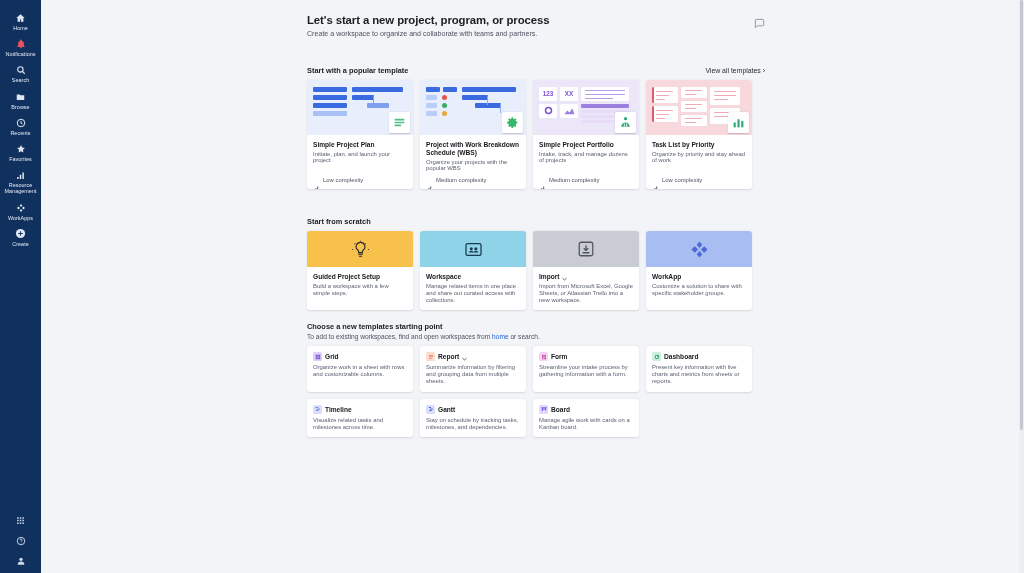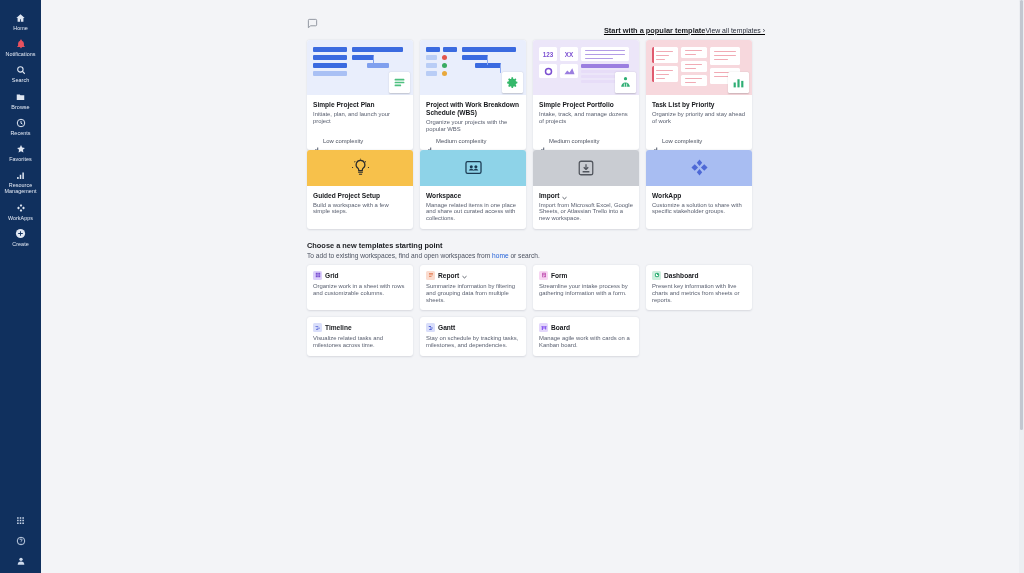--- a/index.html
+++ b/index.html
@@ -73,22 +73,22 @@
   .page-title {
     font-size: 11.4px; font-weight: bold; color: #1b1d21;
     letter-spacing: -.1px;
   }
   .page-sub {
     font-size: 7.1px; color: #4c5260; margin-top: 3.5px;
   }
   .feedback-ico { color: #8a8f99; width: 11px; height: 11px; cursor: pointer; margin-top: 1px; }
 
   .section-row {
-    display: flex; align-items: baseline; justify-content: flex-end;
-    margin-top: 0; margin-bottom: 5px; text-decoration: underline;
+    display: flex; align-items: baseline; justify-content: space-between;
+    margin-top: 28px; margin-bottom: 5px;
   }
   .section-title { font-size: 7.4px; font-weight: bold; color: #1b1d21; }
   .section-link { font-size: 6.9px; color: #1f2430; cursor: pointer; }
 
   
   .tpl-grid { display: flex; gap: 7px; }
   .tpl-card {
     width: 106px;
     background: #fff;
     border-radius: 3px;
@@ -306,20 +306,24 @@
           <path d="M4 21a8 8 0 0 1 16 0z"></path>
         </svg>
     </span>
   </div>
 </div>
 
 <div class="main">
   <div class="content">
 
     <div class="hdr-row">
+      <div>
+        <div class="page-title">Let's start a new project, program, or process</div>
+        <div class="page-sub">Create a workspace to organize and collaborate with teams and partners.</div>
+      </div>
       <span class="feedback-ico">
         <svg width="11" height="11" viewBox="0 0 24 24" fill="none" stroke="currentColor" stroke-width="2">
             <path d="M21 15a2 2 0 0 1-2 2H8l-5 4V5a2 2 0 0 1 2-2h14a2 2 0 0 1 2 2z"></path>
           </svg>
       </span>
     </div>
 
     <div class="section-row">
       <span class="section-title">Start with a popular template</span>
       <span class="section-link">View all templates  ›</span>
@@ -489,20 +493,23 @@
           <span class="cx-ico">
             <svg width="7" height="6" viewBox="0 0 24 20" fill="currentColor">
                 <path d="M2 14h4v5H2zm6-4h4v9H8zm6-5h4v14h-4z"></path>
               </svg>
           </span>
           <span class="tpl-cx">Low complexity</span>
         </div>
       </div>
     </div>
 
+    <div class="section-row">
+      <span class="section-title">Start from scratch</span>
+    </div>
 
     <div class="scratch-grid">
 
       <div class="scratch-card">
         <div class="scratch-art amber">
           <span>
             <svg width="19" height="19" viewBox="0 0 24 24" fill="none" stroke="#2b2b2b" stroke-width="1.5">
                 <path d="M9 18h6m-5 2.5h4M12 3a5.5 5.5 0 0 0-3.2 10c.6.5.9 1.2.9 1.9V16h4.6v-1.1c0-.7.3-1.4.9-1.9A5.5 5.5 0 0 0 12 3z"></path>
                 <path d="M12 .8v1.2M4.4 4.4l.9.9m13.4-.9-.9.9M1.4 12h1.2m18.8 0h1.2"></path>
               </svg>

